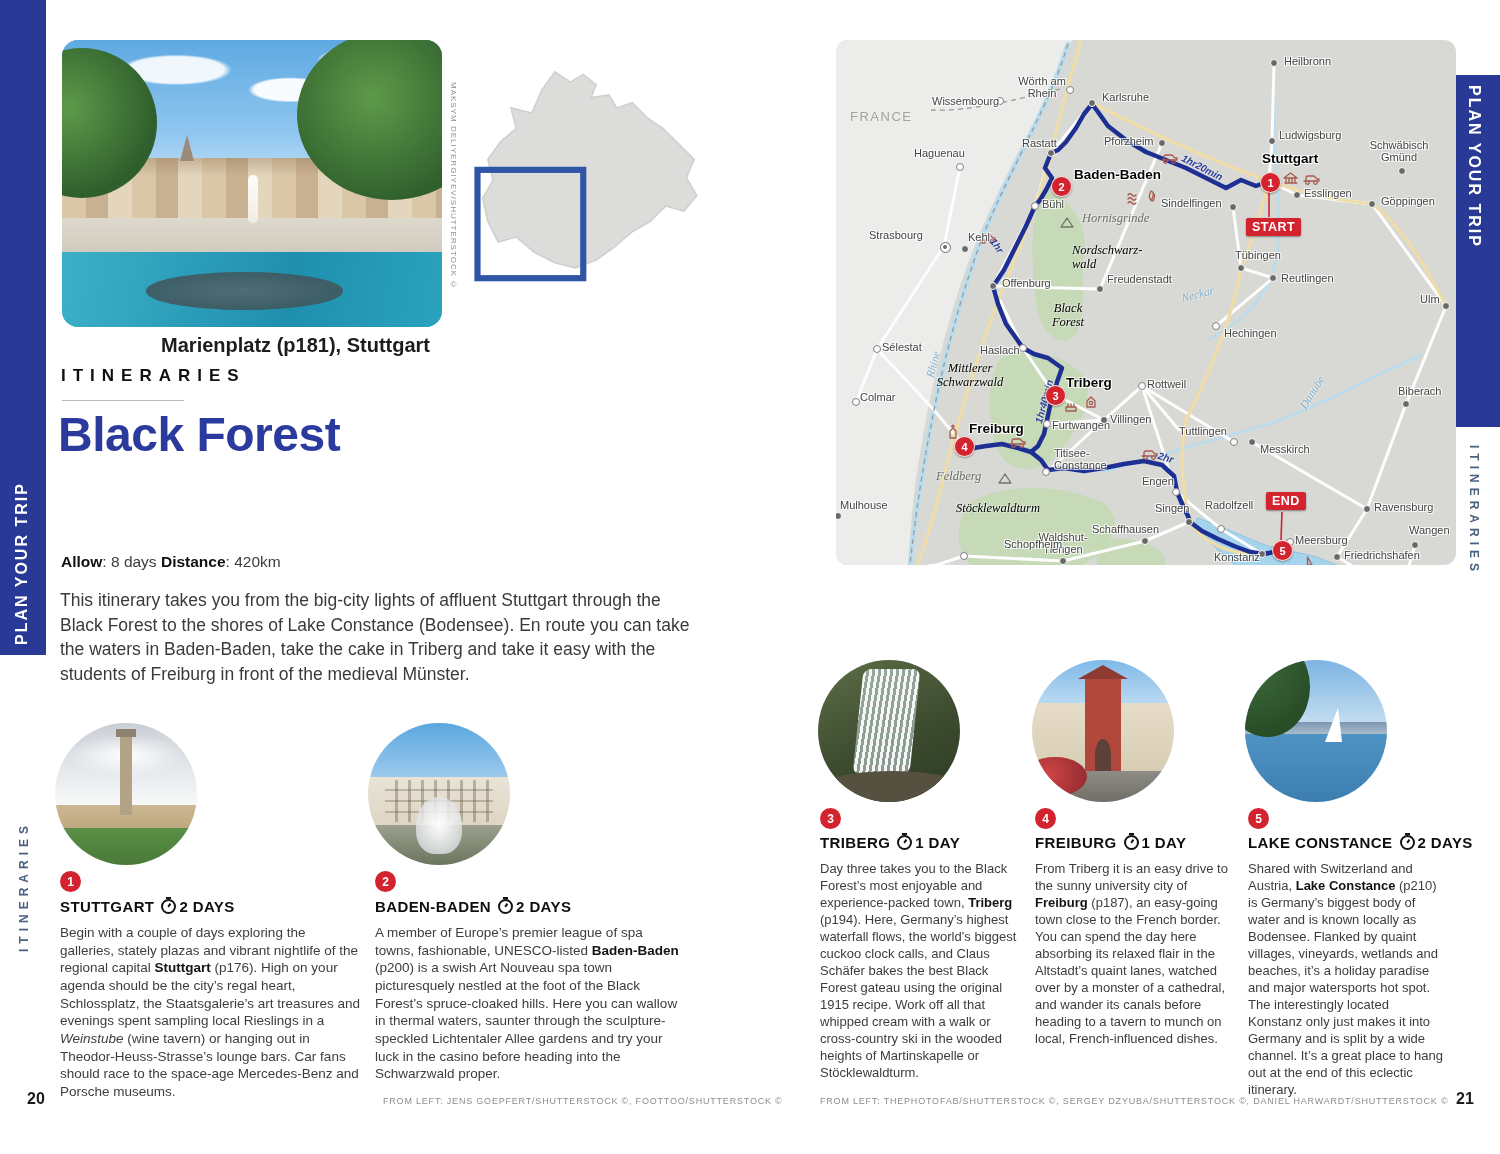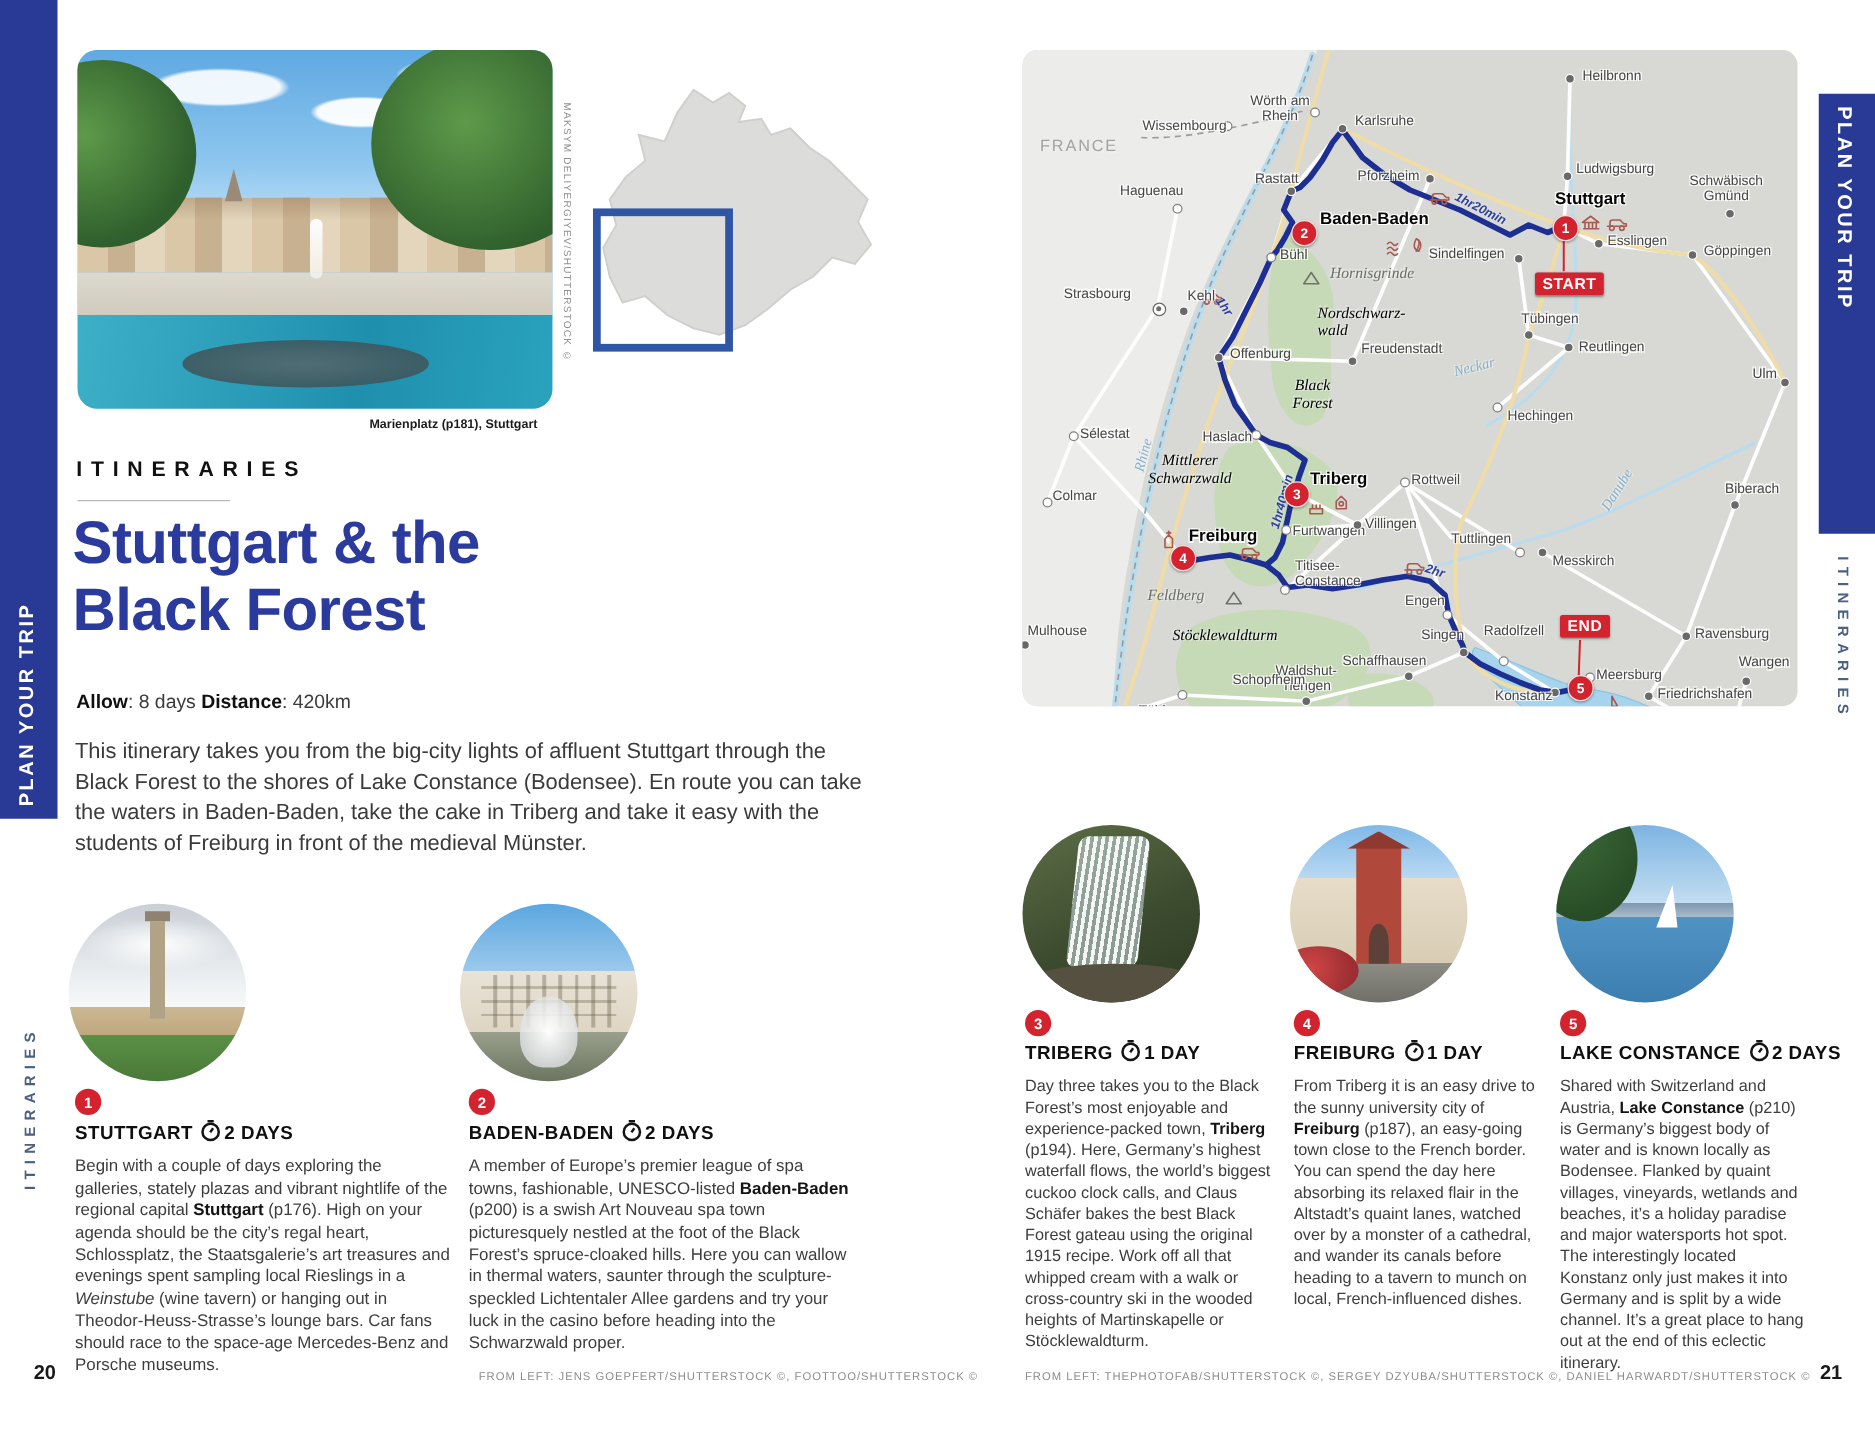--- a/index.html
+++ b/index.html
@@ -30,21 +30,21 @@
   .pm-tree-r{right:-45px;top:-10px;width:190px;height:170px;}
   .pm-plaza{position:absolute;left:0;right:0;top:62%;height:13%;background:linear-gradient(#ddd9ce,#cfcabc);}
   .pm-fountain{position:absolute;left:49%;top:47%;width:10px;height:48px;border-radius:5px;background:linear-gradient(rgba(255,255,255,.95),rgba(255,255,255,.55));}
   .pm-teal{position:absolute;left:0;right:0;bottom:0;height:26%;background:linear-gradient(100deg,#3db0c8,#1f8fae 60%,#2aa3bd);}
   .pm-oval{position:absolute;left:22%;bottom:6%;width:52%;height:13%;border-radius:50%;background:radial-gradient(#57666a,#3f5257 75%);opacity:.85;}
   .photo-credit-v{position:absolute;left:449px;top:82px;writing-mode:vertical-rl;font-size:8px;letter-spacing:1px;color:#8f8f8f;}
 
   
   .inset{position:absolute;left:462px;top:56px;width:258px;height:238px;}
 
-  .caption{position:absolute;left:62px;top:334px;width:368px;text-align:right;font-weight:bold;font-size:10px;color:#1c1c1c;}
+  .caption{position:absolute;left:62px;top:334px;width:368px;text-align:right;font-weight:bold;font-size:20px;color:#1c1c1c;}
 
   .kicker{position:absolute;left:61px;top:366px;font-size:17px;font-weight:bold;letter-spacing:7px;color:#101010;}
   .kicker-rule{position:absolute;left:62px;top:400px;width:122px;height:1px;background:#b9b9b9;}
   .title{position:absolute;left:58px;top:408px;font-size:48px;line-height:1.12;font-weight:bold;color:#2b3a9d;letter-spacing:-.5px;}
   .allow-line{position:absolute;left:61px;top:553px;font-size:15.5px;color:#3c3c3c;}
   .allow-line b{color:#101010;}
   .intro{position:absolute;left:60px;top:588px;width:642px;font-size:17.5px;line-height:1.4;color:#3a3a3a;}
 
   
   .circle{position:absolute;width:142px;height:142px;border-radius:50%;overflow:hidden;}
@@ -73,21 +73,21 @@
   .c-freiburg .tower::after{content:'';position:absolute;left:-18%;top:-12px;width:136%;height:14px;background:#8f3a30;clip-path:polygon(50% 0,100% 100%,0 100%);}
   .c-freiburg .flowers{position:absolute;left:-6%;bottom:4%;width:45%;height:28%;border-radius:50%;background:radial-gradient(circle at 40% 45%,#d04545,#9c2f33 75%);}
   .c-lake{background:linear-gradient(#7db4e2,#c2ddf1 44%,#7e97b0 44%,#a9bccb 52%,#4f93c4 52%,#3d7eb0);}
   .c-lake .sail{position:absolute;left:56%;top:34%;width:0;height:0;border-left:13px solid transparent;border-right:4px solid transparent;border-bottom:34px solid #fff;}
   .c-lake .branch{position:absolute;left:-14%;top:-16%;width:60%;height:70%;border-radius:50%;background:radial-gradient(circle at 30% 30%,#3f6b3b,#274c26 75%);}
 
   .credit{position:absolute;font-size:9px;letter-spacing:.8px;color:#8c8c8c;white-space:nowrap;}
   .pageno{position:absolute;font-size:16px;font-weight:bold;color:#1a1a1a;}
 
   
-  #map{position:absolute;left:818px;top:40px;width:620px;height:525px;border-radius:12px;overflow:hidden;background:#d8d9d5;}
+  #map{position:absolute;left:836px;top:40px;width:620px;height:525px;border-radius:12px;overflow:hidden;background:#d8d9d5;}
   #map svg{position:absolute;left:0;top:0;}
   .clab{position:absolute;font-size:11px;color:#454545;white-space:pre-line;line-height:1.05;
     text-shadow:-1px -1px 0 rgba(255,255,255,.85),1px -1px 0 rgba(255,255,255,.85),-1px 1px 0 rgba(255,255,255,.85),1px 1px 0 rgba(255,255,255,.85);}
   .clab.c{text-align:center;transform:translateX(-50%);}
   .clab.b{font-size:13.5px;font-weight:bold;color:#050505;}
   .rlab{position:absolute;white-space:pre-line;line-height:1.1;
     text-shadow:-1px -1px 0 rgba(240,241,238,.7),1px 1px 0 rgba(240,241,238,.7);}
   .rlab.country{font-family:"Liberation Sans",sans-serif;font-size:13px;letter-spacing:1.5px;color:#a2a29e;}
   .rlab.forest{font-family:"Liberation Serif",serif;font-style:italic;font-size:12.5px;color:#000000;}
   .rlab.mtn{font-family:"Liberation Serif",serif;font-style:italic;font-size:12.5px;color:#6b6f66;}
@@ -137,21 +137,20 @@
     <path d="M36,6 L42,10 L47,7 L52,11 L50,16 L57,15 L60,20 L66,18 L72,24 L78,28 L84,34 L90,40 L87,47 L91,54 L86,60 L79,58 L73,64 L66,68 L59,74 L52,79 L44,82 L36,80 L28,76 L21,70 L14,72 L10,64 L8,55 L12,48 L10,40 L15,33 L21,28 L19,20 L27,22 L31,13 Z" fill="#dcdddb" stroke="#cfcfcd" stroke-width="0.6"></path>
     <rect x="6" y="44" width="41" height="42" fill="none" stroke="#2f55a5" stroke-width="2.4"></rect>
   </svg>
 </div>
 
 <div class="caption">Marienplatz (p181), Stuttgart</div>
 
 <div class="kicker">ITINERARIES</div>
 <div class="kicker-rule"></div>
 <div class="title">
-  <div>Stuttgart &amp; the</div>
   <div>Black Forest</div>
 </div>
 
 <div class="allow-line">
   <b>Allow</b><span>: 8 days </span><b>Distance</b><span>: 420km</span>
 </div>
 
 <div class="intro">This itinerary takes you from the big-city lights of affluent Stuttgart through the Black Forest to the shores of Lake Constance (Bodensee). En route you can take the waters in Baden-Baden, take the cake in Triberg and take it easy with the students of Freiburg in front of the medieval Münster.</div>
 
 <div class="circle c-stuttgart" style="left:55px;top:723px;">

